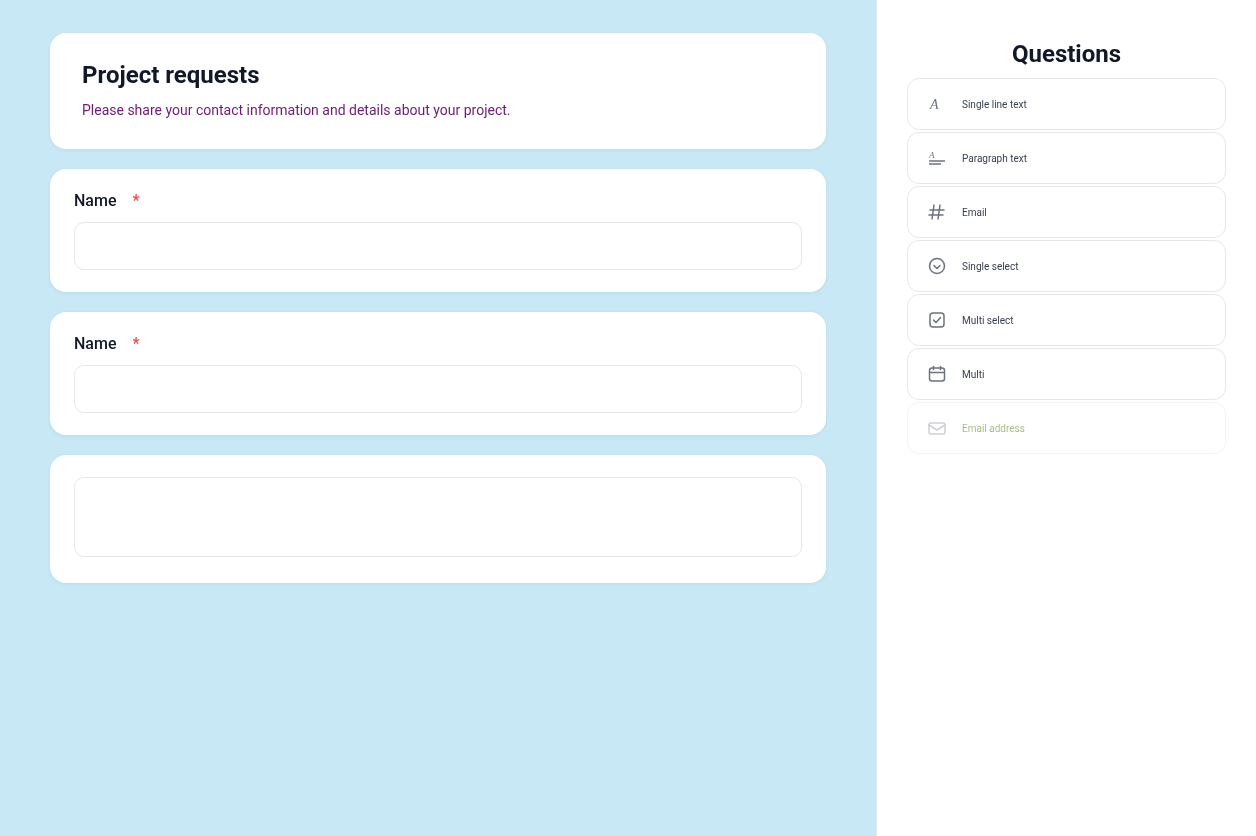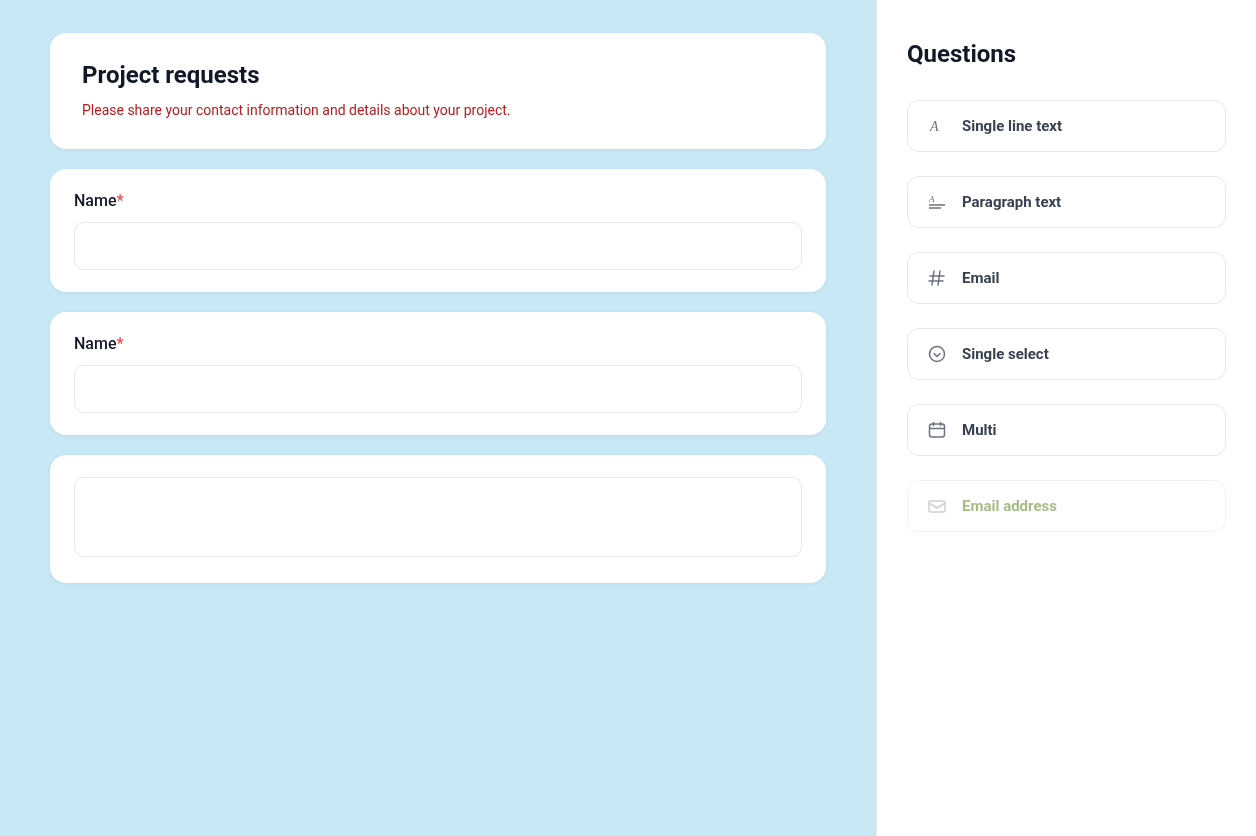--- a/index.html
+++ b/index.html
@@ -24,59 +24,60 @@
       flex-direction: column;
       gap: 20px;
     }
 
     .right-panel {
       width: 380px;
       background-color: #ffffff;
       padding: 40px 30px;
       display: flex;
       flex-direction: column;
-      gap: 24px;
+      gap: 2px;
       border-left: 1px solid #e5e7eb;
+      text-align: center;
     }
 
     .card {
       background: #ffffff;
       border-radius: 16px;
       padding: 28px 32px;
       box-shadow: 0 1px 4px rgba(0,0,0,0.06);
     }
 
     .card-title {
       font-size: 24px;
       font-weight: 700;
       color: #111827;
       margin-bottom: 10px;
     }
 
     .card-description {
       font-size: 14px;
-      color: #b91c1c;
+      color: #701a75;
       line-height: 1.6;
     }
 
     .field-card {
       background: #ffffff;
       border-radius: 16px;
       padding: 22px 24px;
       box-shadow: 0 1px 4px rgba(0,0,0,0.06);
     }
 
     .field-label {
       font-size: 16px;
       font-weight: 500;
       color: #111827;
       margin-bottom: 12px;
       display: flex;
       align-items: center;
-      gap: 0;
+      gap: 16px;
     }
 
     .required-star {
       color: #ef4444;
     }
 
     .field-input {
       width: 100%;
       height: 48px;
       border: 1.5px solid #e5e7eb;
@@ -131,23 +132,23 @@
       height: 22px;
       display: flex;
       align-items: center;
       justify-content: center;
       color: #6b7280;
       flex-shrink: 0;
       font-size: 16px;
     }
 
     .question-label {
-      font-size: 15px;
+      font-size: 10px;
       color: #374151;
-      font-weight: 700;
+      font-weight: 400;
     }
   </style>
 </head>
 <body>
 
 <div class="left-panel">
 
   <div class="card">
     <div class="card-title">Project requests</div>
     <div class="card-description">Please share your contact information and details about your project.</div>
@@ -214,20 +215,29 @@
   <div class="question-item">
     <div class="question-icon">
       <svg width="20" height="20" viewBox="0 0 20 20" fill="none" xmlns="http://www.w3.org/2000/svg">
         <circle cx="10" cy="10" r="7.5" stroke="#6b7280" stroke-width="1.5"></circle>
         <path d="M7 9.5L10 12.5L13 9.5" stroke="#6b7280" stroke-width="1.5" stroke-linecap="round" stroke-linejoin="round"></path>
       </svg>
     </div>
     <span class="question-label">Single select</span>
   </div>
 
+  <div class="question-item">
+    <div class="question-icon">
+      <svg width="20" height="20" viewBox="0 0 20 20" fill="none" xmlns="http://www.w3.org/2000/svg">
+        <rect x="3" y="3" width="14" height="14" rx="3" stroke="#6b7280" stroke-width="1.5"></rect>
+        <path d="M6.5 10L9 12.5L13.5 7.5" stroke="#6b7280" stroke-width="1.5" stroke-linecap="round" stroke-linejoin="round"></path>
+      </svg>
+    </div>
+    <span class="question-label">Multi select</span>
+  </div>
 
   <div class="question-item">
     <div class="question-icon">
       <svg width="20" height="20" viewBox="0 0 20 20" fill="none" xmlns="http://www.w3.org/2000/svg">
         <rect x="2.5" y="4" width="15" height="13" rx="2.5" stroke="#6b7280" stroke-width="1.5"></rect>
         <line x1="2.5" y1="8.5" x2="17.5" y2="8.5" stroke="#6b7280" stroke-width="1.5"></line>
         <line x1="6.5" y1="2.5" x2="6.5" y2="5.5" stroke="#6b7280" stroke-width="1.5" stroke-linecap="round"></line>
         <line x1="13.5" y1="2.5" x2="13.5" y2="5.5" stroke="#6b7280" stroke-width="1.5" stroke-linecap="round"></line>
       </svg>
     </div>

